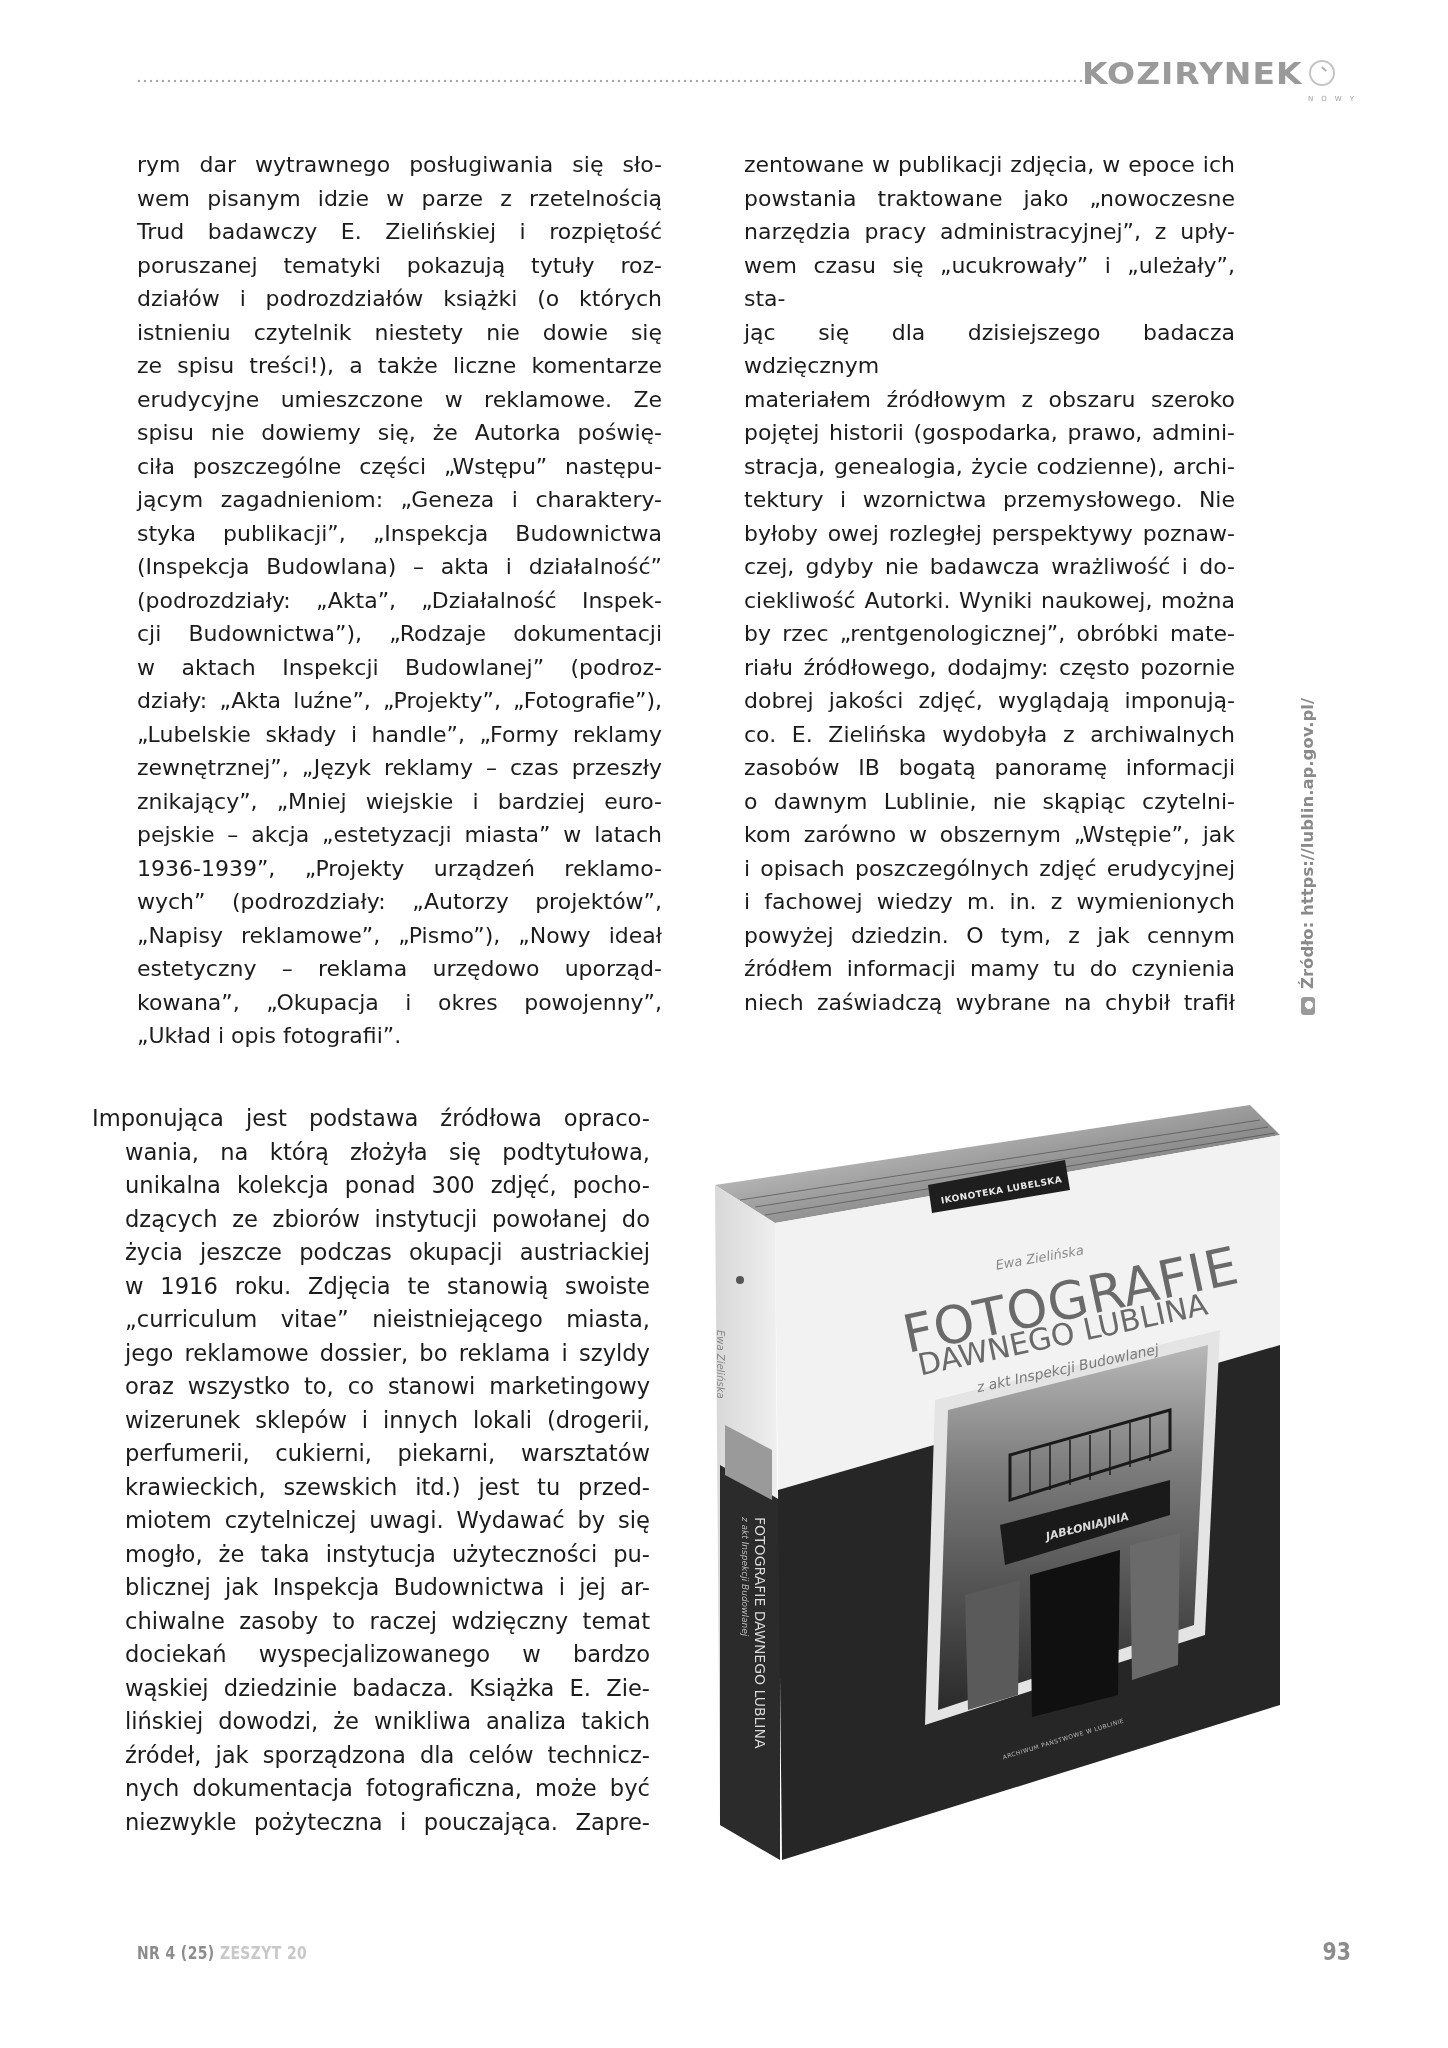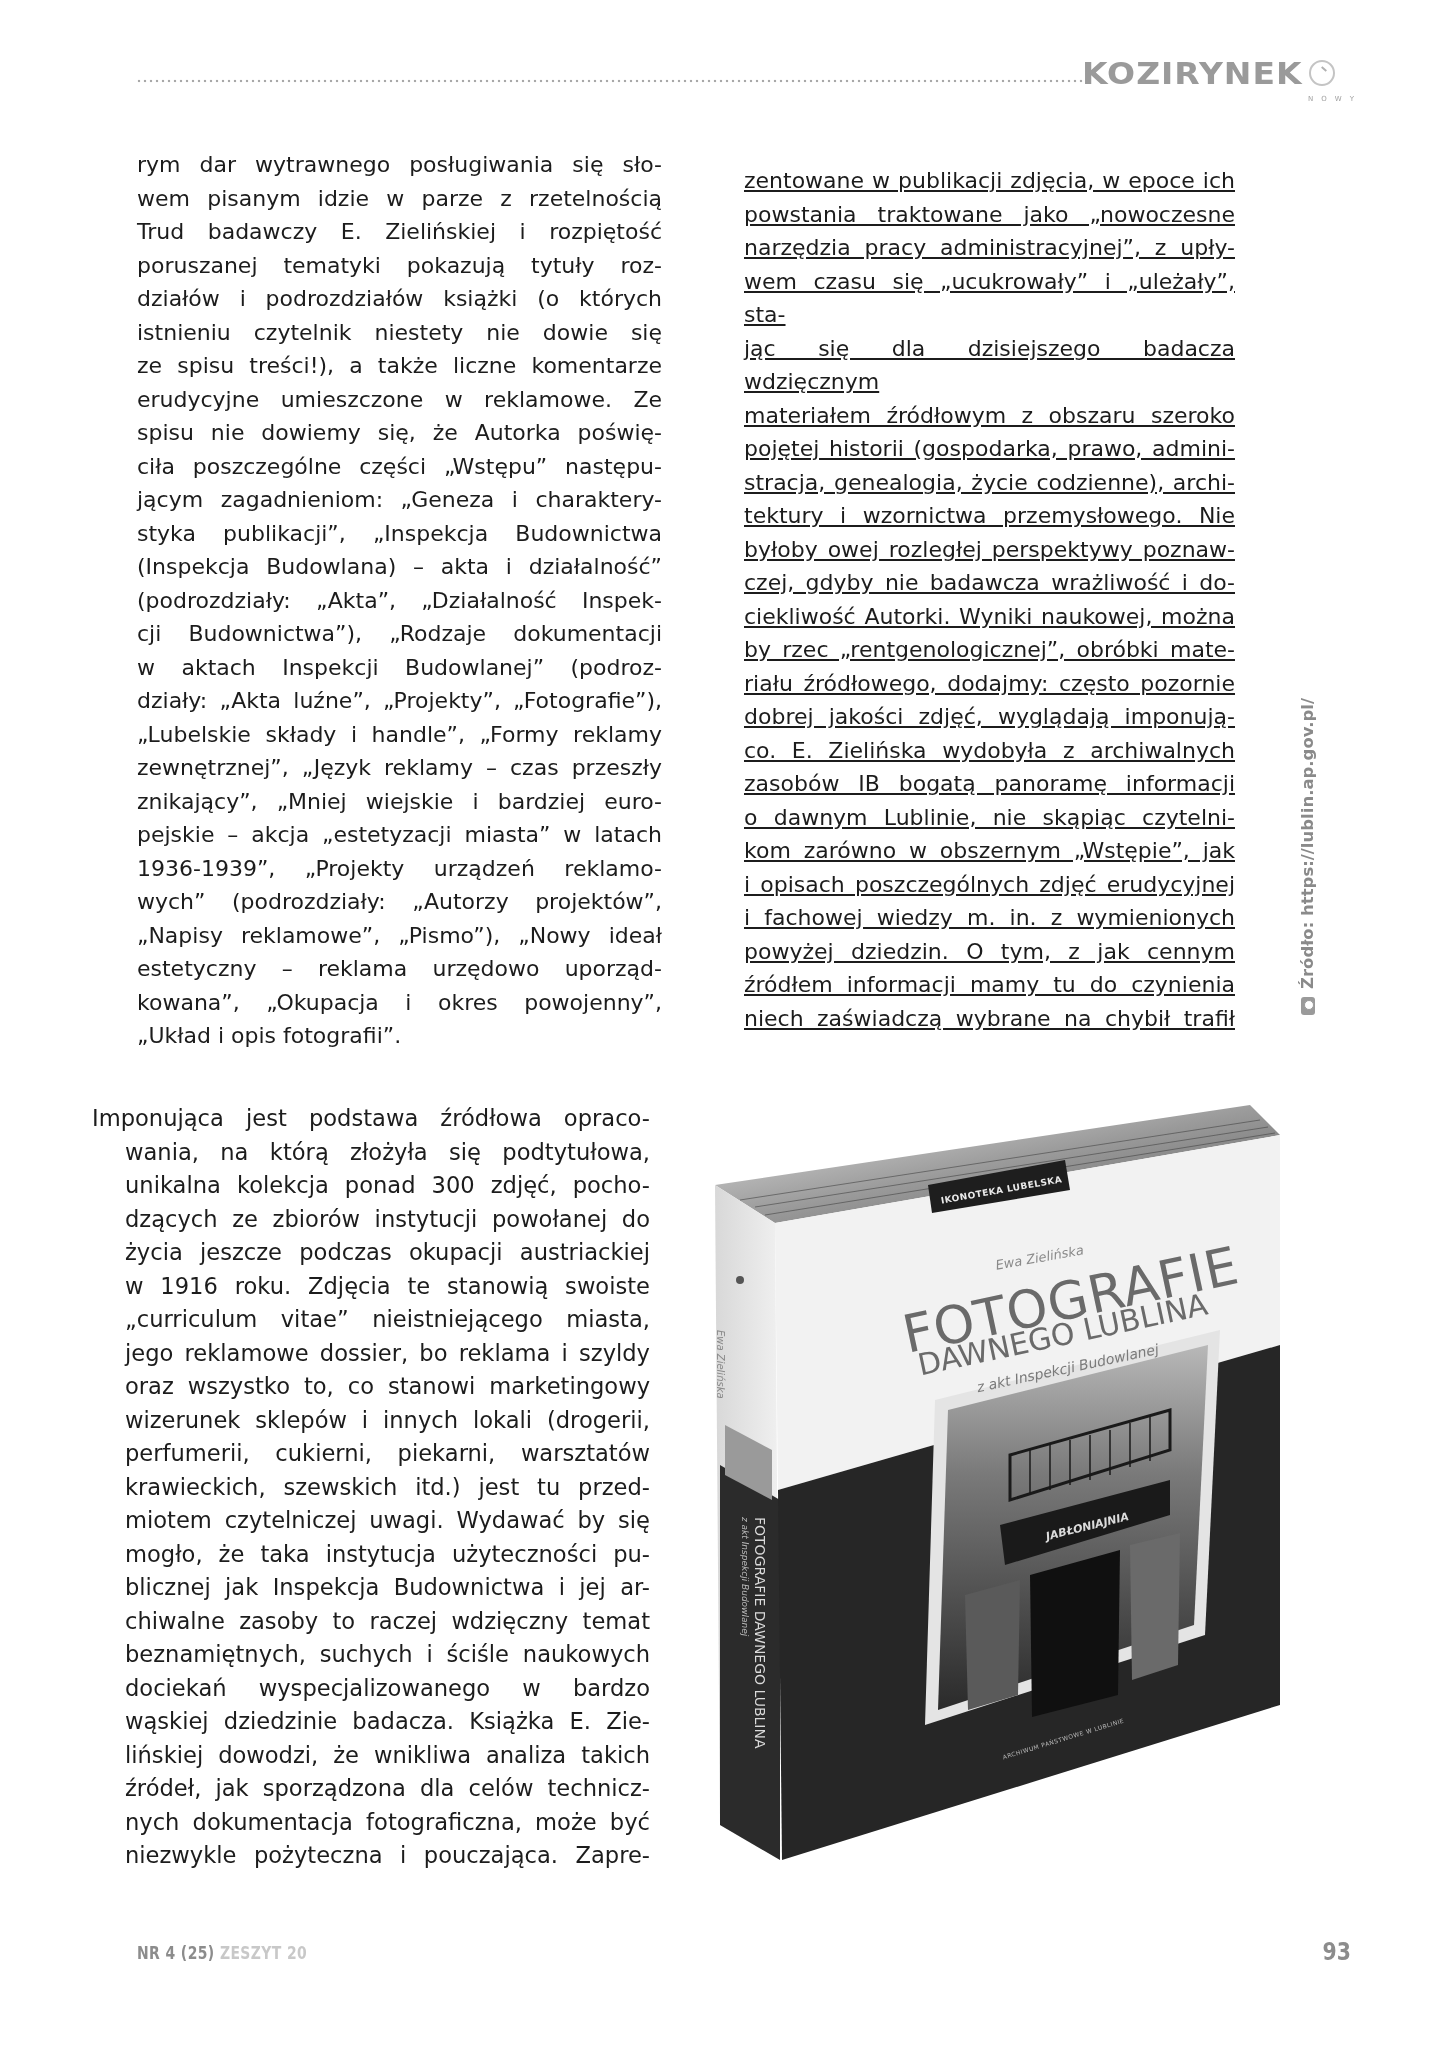--- a/index.html
+++ b/index.html
@@ -27,21 +27,21 @@
     }
     .logo-sub {
       position: absolute; left: 1308px; top: 95px; font-size: 7px; letter-spacing: 8px; color: #a0a0a0;
     }
 
     
     .col { position: absolute; font-size: 22px; line-height: 33.5px; text-align: justify; }
     .col p { text-align: justify; text-align-last: justify; }
     .col p.last { text-align-last: left; }
     .col-left { left: 137px; top: 148px; width: 525px; }
-    .col-right { left: 744px; top: 164px; width: 491px; text-decoration: underline; }
+    .col-right { left: 744px; top: 148px; width: 491px; }
     .para2 { position: absolute; left: 92px; top: 1102px; width: 558px; font-size: 22.6px; line-height: 33.5px; }
     .para2 .first { text-align: justify; text-align-last: justify; }
     .para2 .rest { padding-left: 33px; }
     .para2 .rest p { text-align: justify; text-align-last: justify; }
 
     
     .source {
       position: absolute; left: 1298px; top: 1015px; transform-origin: 0 0; transform: rotate(-90deg);
       font-size: 16.5px; font-weight: bold; color: #8a8a8a; white-space: nowrap; display: flex; align-items: center;
     }
@@ -118,21 +118,20 @@
       <p>„curriculum vitae” nieistniejącego miasta,</p>
       <p>jego reklamowe dossier, bo reklama i szyldy</p>
       <p>oraz wszystko to, co stanowi marketingowy</p>
       <p>wizerunek sklepów i innych lokali (drogerii,</p>
       <p>perfumerii, cukierni, piekarni, warsztatów</p>
       <p>krawieckich, szewskich itd.) jest tu przed-</p>
       <p>miotem czytelniczej uwagi. Wydawać by się</p>
       <p>mogło, że taka instytucja użyteczności pu-</p>
       <p>blicznej jak Inspekcja Budownictwa i jej ar-</p>
       <p>chiwalne zasoby to raczej wdzięczny temat</p>
-      <p>beznamiętnych, suchych i ściśle naukowych</p>
       <p>dociekań wyspecjalizowanego w bardzo</p>
       <p>wąskiej dziedzinie badacza. Książka E. Zie-</p>
       <p>lińskiej dowodzi, że wnikliwa analiza takich</p>
       <p>źródeł, jak sporządzona dla celów technicz-</p>
       <p>nych dokumentacja fotograficzna, może być</p>
       <p>niezwykle pożyteczna i pouczająca. Zapre-</p>
     </div>
 </div>
 
 <div class="col col-right" id="rightcol">

